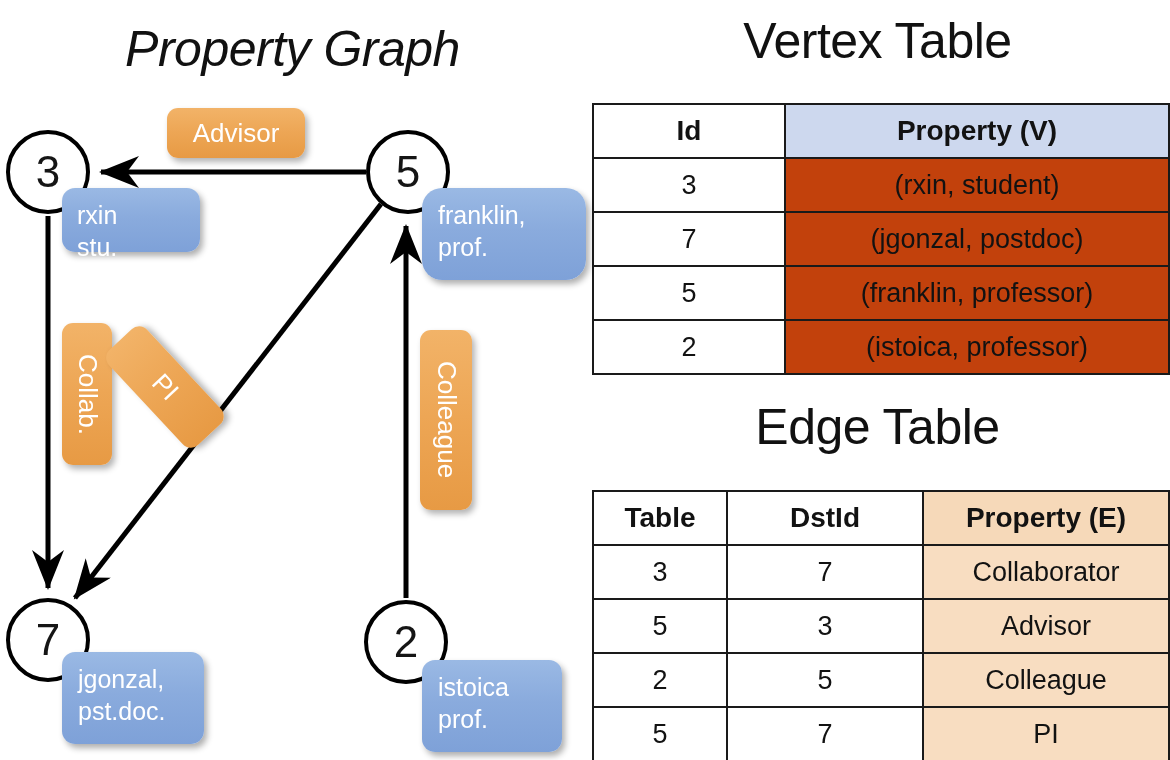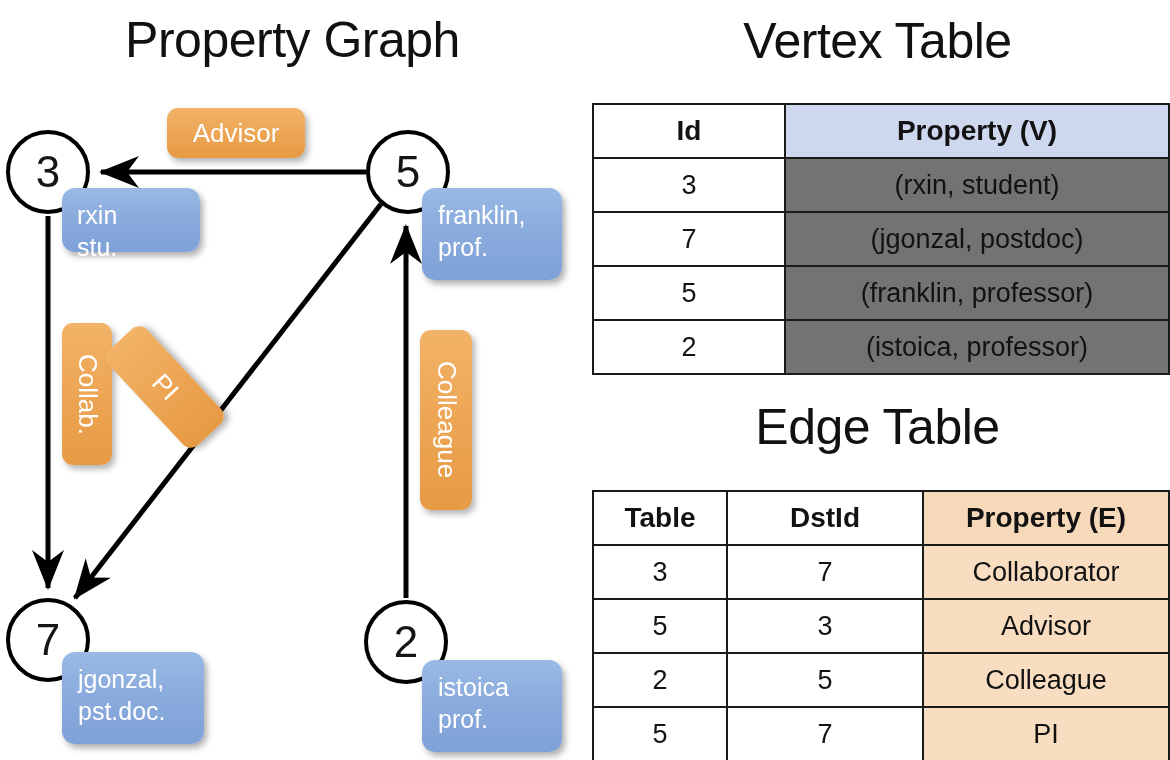--- a/index.html
+++ b/index.html
@@ -20,21 +20,21 @@
   .title {
     position: absolute;
     font-family: "Liberation Sans", sans-serif;
     font-weight: 300;
     font-size: 50px;
     letter-spacing: -0.5px;
     color: #111111;
     white-space: nowrap;
     text-align: center;
   }
-  #title-property-graph { left: 0px;   top: 11px;  width: 585px; }
+  #title-property-graph { left: 0px;   top: 20px;  width: 585px; font-style: italic; }
   #title-vertex-table   { left: 585px; top: 12px;  width: 585px; }
   #title-edge-table     { left: 585px; top: 398px; width: 585px; }
 
   
   #graph-panel {
     position: absolute;
     left: 0; top: 0;
     width: 585px; height: 760px;
   }
   #graph-svg {
@@ -73,21 +73,21 @@
     color: #ffffff;
     font-size: 25px;
     font-weight: 300;
     line-height: 1.26;
     padding: 12px 14px 12px 16px;
     box-sizing: border-box;
     z-index: 4;
     white-space: pre-line;
   }
   #prop-rxin     { left: 62px;  top: 188px; width: 138px; height: 64px; padding-left: 15px; }
-  #prop-franklin { left: 422px; top: 188px; width: 140px; height: 92px; }
+  #prop-franklin { left: 422px; top: 188px; width: 164px; height: 92px; border-radius: 20px; }
   #prop-jgonzal  { left: 62px;  top: 652px; width: 142px; height: 92px; }
   #prop-istoica  { left: 422px; top: 660px; width: 140px; height: 92px; }
 
   
   .edge-label {
     position: absolute;
     border-radius: 11px;
     background: linear-gradient(to bottom, #f2b368 0%, #eda655 48%, #e79a44 100%);
     box-shadow: 3px 4px 6px rgba(0,0,0,0.30);
     color: #ffffff;
@@ -144,21 +144,21 @@
   }
   .data-table th {
     font-weight: 700;
     font-size: 28px;
   }
 
   
   #vertex-table { left: 592px; top: 103px; width: 576px; }
   #vertex-table col.col-id   { width: 192px; }
   #vertex-table col.col-prop { width: 384px; }
-  #vertex-table .cell-prop   { background: #737373; }
+  #vertex-table .cell-prop   { background: #c2410c; }
   #vertex-table th.cell-prop { background: #cdd8ee; }
 
   
   #edge-table { left: 592px; top: 490px; width: 576px; }
   #edge-table col.col-src  { width: 134px; }
   #edge-table col.col-dst  { width: 196px; }
   #edge-table col.col-prop { width: 246px; }
   #edge-table .cell-prop   { background: #f8ddc1; }
   #edge-table th.cell-prop { background: #f6d9b9; }
 

